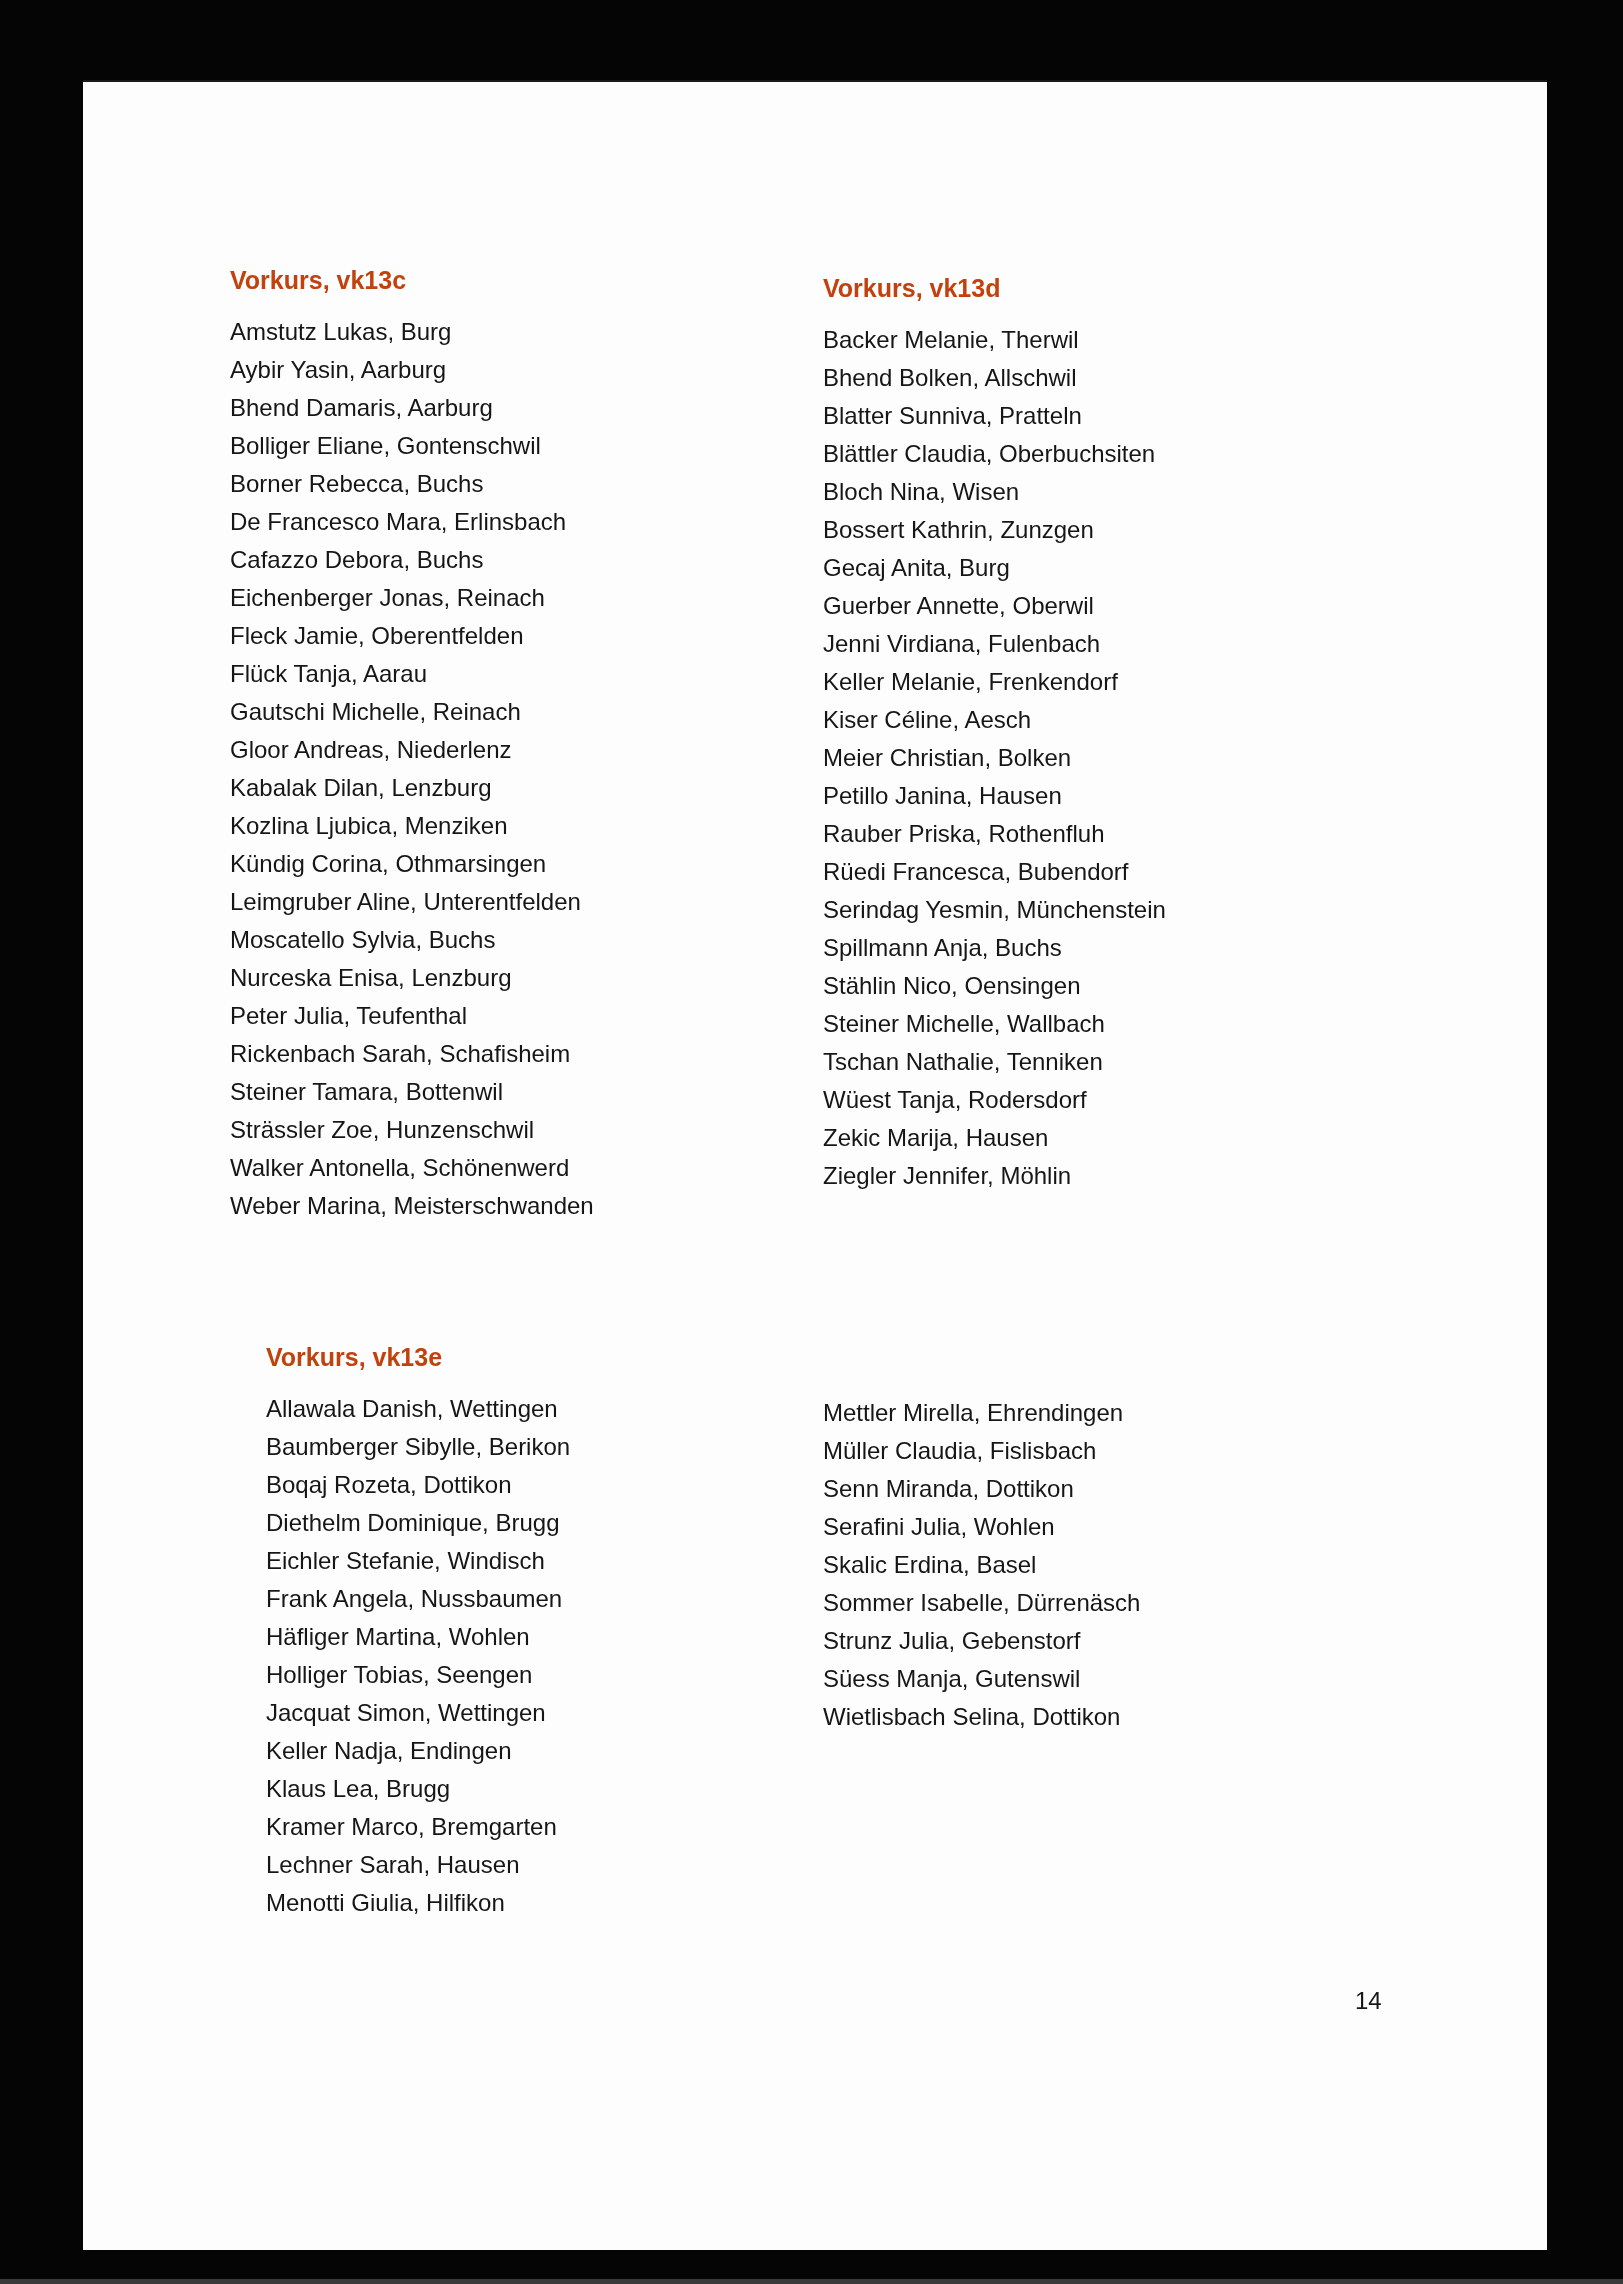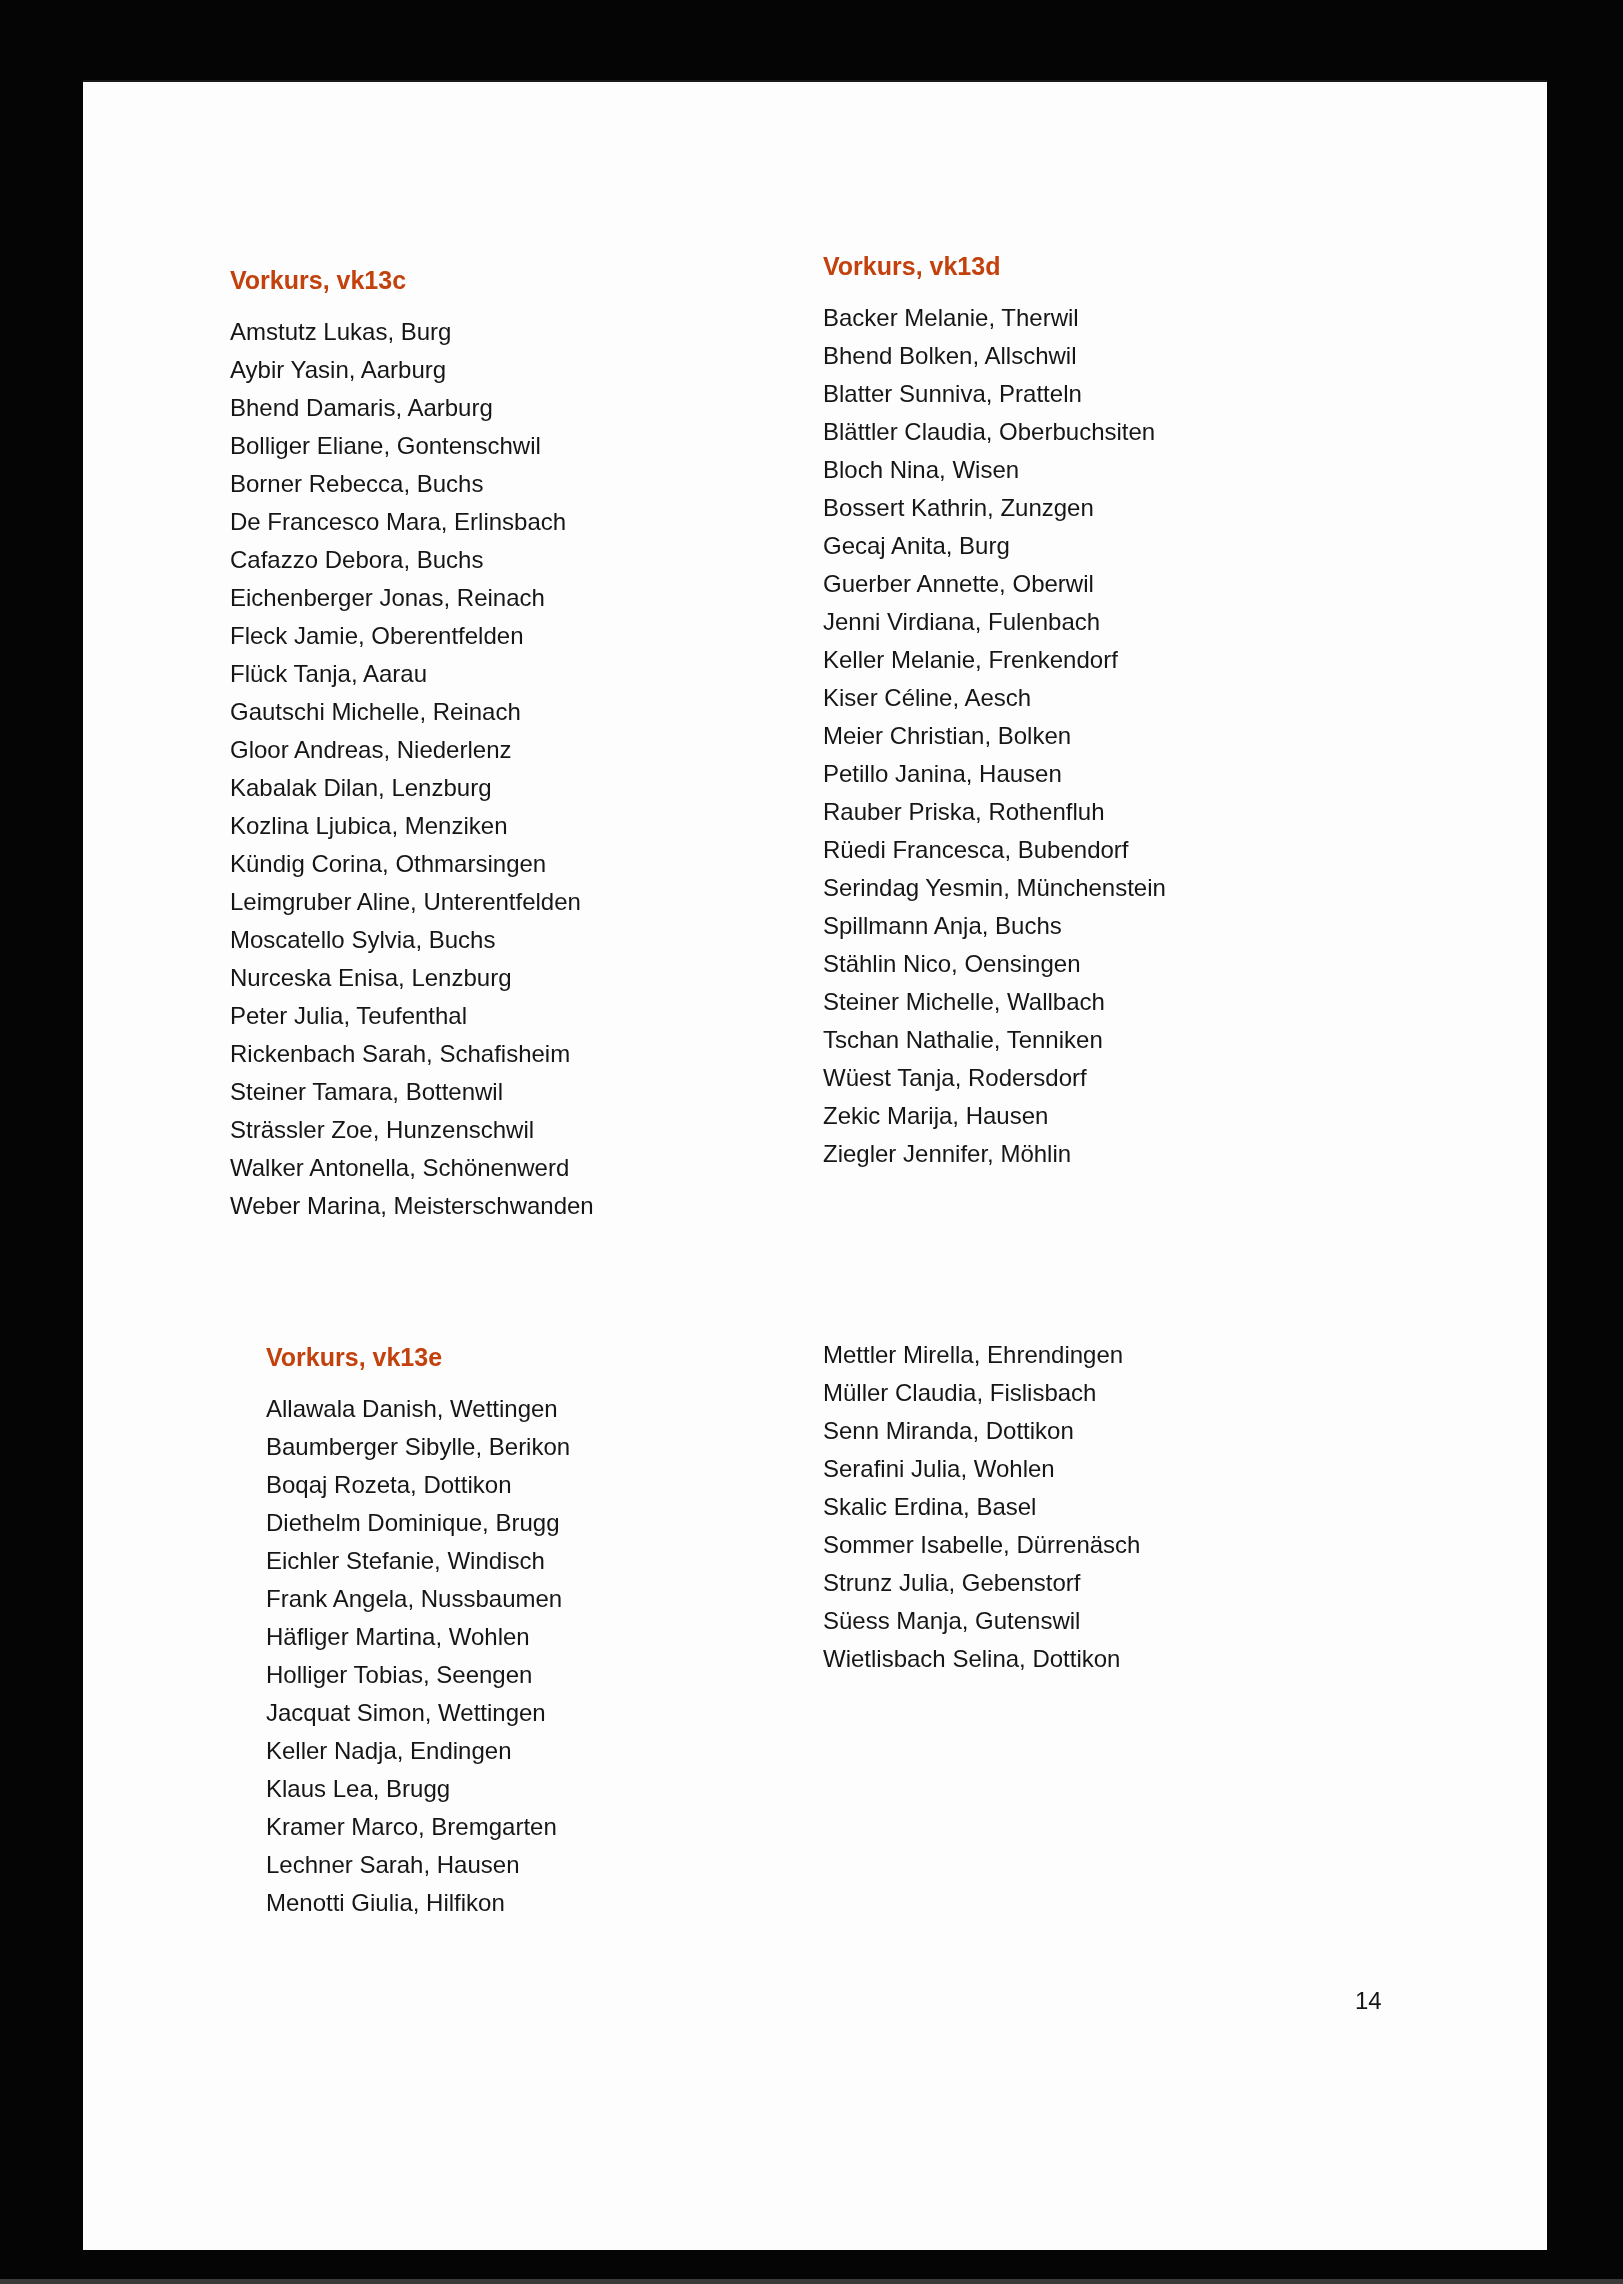--- a/index.html
+++ b/index.html
@@ -91,21 +91,21 @@
         <div class="entry">Nurceska Enisa, Lenzburg</div>
         <div class="entry">Peter Julia, Teufenthal</div>
         <div class="entry">Rickenbach Sarah, Schafisheim</div>
         <div class="entry">Steiner Tamara, Bottenwil</div>
         <div class="entry">Strässler Zoe, Hunzenschwil</div>
         <div class="entry">Walker Antonella, Schönenwerd</div>
         <div class="entry">Weber Marina, Meisterschwanden</div>
       </div>
   </div>
 
-  <div class="section" style="left:740px; top:168px;">
+  <div class="section" style="left:740px; top:190px;">
     <div class="section-title">Vorkurs, vk13d</div>
     <div class="entry-list">
         <div class="entry">Backer Melanie, Therwil</div>
         <div class="entry">Bhend Bolken, Allschwil</div>
         <div class="entry">Blatter Sunniva, Pratteln</div>
         <div class="entry">Blättler Claudia, Oberbuchsiten</div>
         <div class="entry">Bloch Nina, Wisen</div>
         <div class="entry">Bossert Kathrin, Zunzgen</div>
         <div class="entry">Gecaj Anita, Burg</div>
         <div class="entry">Guerber Annette, Oberwil</div>
@@ -140,21 +140,21 @@
         <div class="entry">Holliger Tobias, Seengen</div>
         <div class="entry">Jacquat Simon, Wettingen</div>
         <div class="entry">Keller Nadja, Endingen</div>
         <div class="entry">Klaus Lea, Brugg</div>
         <div class="entry">Kramer Marco, Bremgarten</div>
         <div class="entry">Lechner Sarah, Hausen</div>
         <div class="entry">Menotti Giulia, Hilfikon</div>
       </div>
   </div>
 
-  <div class="section" style="left:740px; top:1254px;">
+  <div class="section" style="left:740px; top:1312px;">
     <div class="entry-list">
         <div class="entry">Mettler Mirella, Ehrendingen</div>
         <div class="entry">Müller Claudia, Fislisbach</div>
         <div class="entry">Senn Miranda, Dottikon</div>
         <div class="entry">Serafini Julia, Wohlen</div>
         <div class="entry">Skalic Erdina, Basel</div>
         <div class="entry">Sommer Isabelle, Dürrenäsch</div>
         <div class="entry">Strunz Julia, Gebenstorf</div>
         <div class="entry">Süess Manja, Gutenswil</div>
         <div class="entry">Wietlisbach Selina, Dottikon</div>

